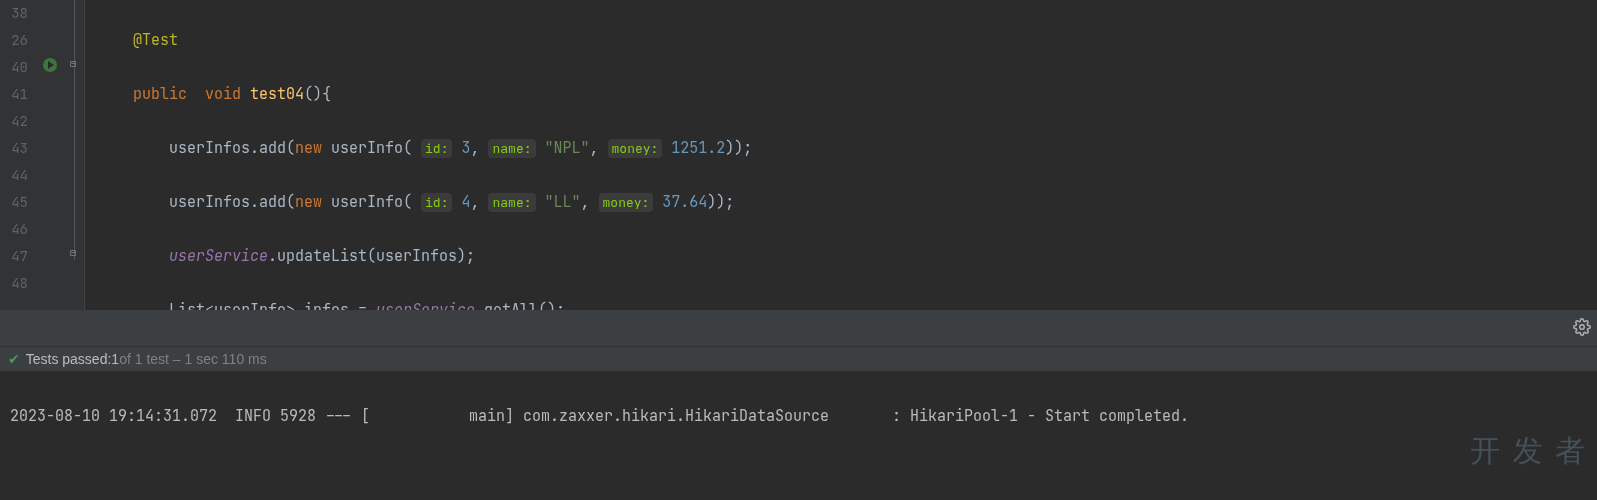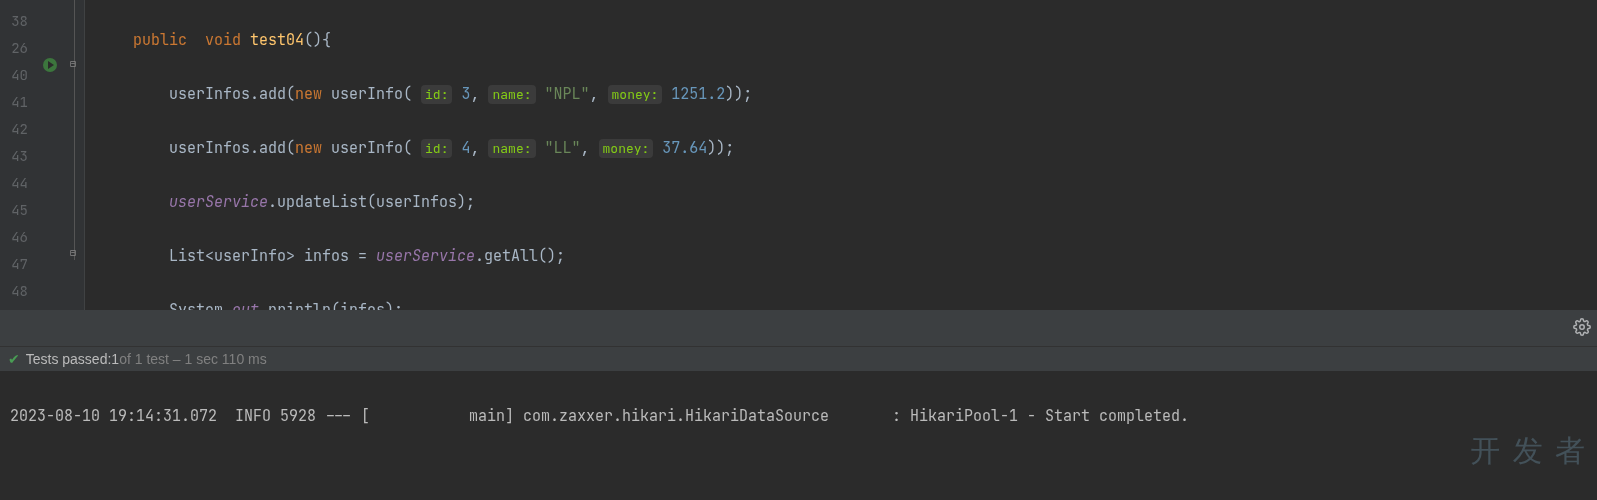--- a/index.html
+++ b/index.html
@@ -21,21 +21,21 @@
     display: flex;
     height: 310px;
     background: #2b2b2b;
   }
   .gutter {
     background: #313335;
     color: #606366;
     text-align: right;
     user-select: none;
     width: 36px;
-    padding-top: 8px;
+    padding-top: 0px;
     line-height: 27px;
     font-size: 14px;
     flex-shrink: 0;
   }
   .gutter div { padding-right: 8px; }
   .gutter-icons {
     width: 34px;
     background: #313335;
     flex-shrink: 0;
     position: relative;
@@ -164,20 +164,21 @@
         <circle cx="8" cy="8" r="7" fill="#3c763d"></circle>
         <polygon points="6,4 12,8 6,12" fill="#2b2b2b"></polygon>
       </svg>
     </div>
     <div class="fold-col">
       <div class="fold-line"></div>
       <div class="fold-mark" style="top:57px;">⊟</div>
       <div class="fold-mark" style="top:246px;">⊟</div>
     </div>
     <div class="code">
+<div><span style="opacity:0">    </span><span class="k-olive">@Test</span></div>
 <div><span style="opacity:0">    </span><span class="k-orange">public  </span><span class="k-orange">void </span><span class="k-yellow">test04</span><span>(){</span></div>
 <div><span>        userInfos.add(</span><span class="k-orange">new </span><span>userInfo( </span><span class="hint">id:</span><span class="k-num"> 3</span><span>, </span><span class="hint">name:</span><span class="k-string"> "NPL"</span><span>, </span><span class="hint">money:</span><span class="k-num"> 1251.2</span><span>));</span></div>
 <div><span>        userInfos.add(</span><span class="k-orange">new </span><span>userInfo( </span><span class="hint">id:</span><span class="k-num"> 4</span><span>, </span><span class="hint">name:</span><span class="k-string"> "LL"</span><span>, </span><span class="hint">money:</span><span class="k-num"> 37.64</span><span>));</span></div>
 <div><span>        </span><span class="k-purple">userService</span><span>.updateList(userInfos);</span></div>
 <div><span>        List&lt;userInfo&gt; infos = </span><span class="k-purple">userService</span><span>.getAll();</span></div>
 <div><span>        System.</span><span class="k-purple">out</span><span>.println(infos);</span></div>
 
 
     </div>
   </div>

